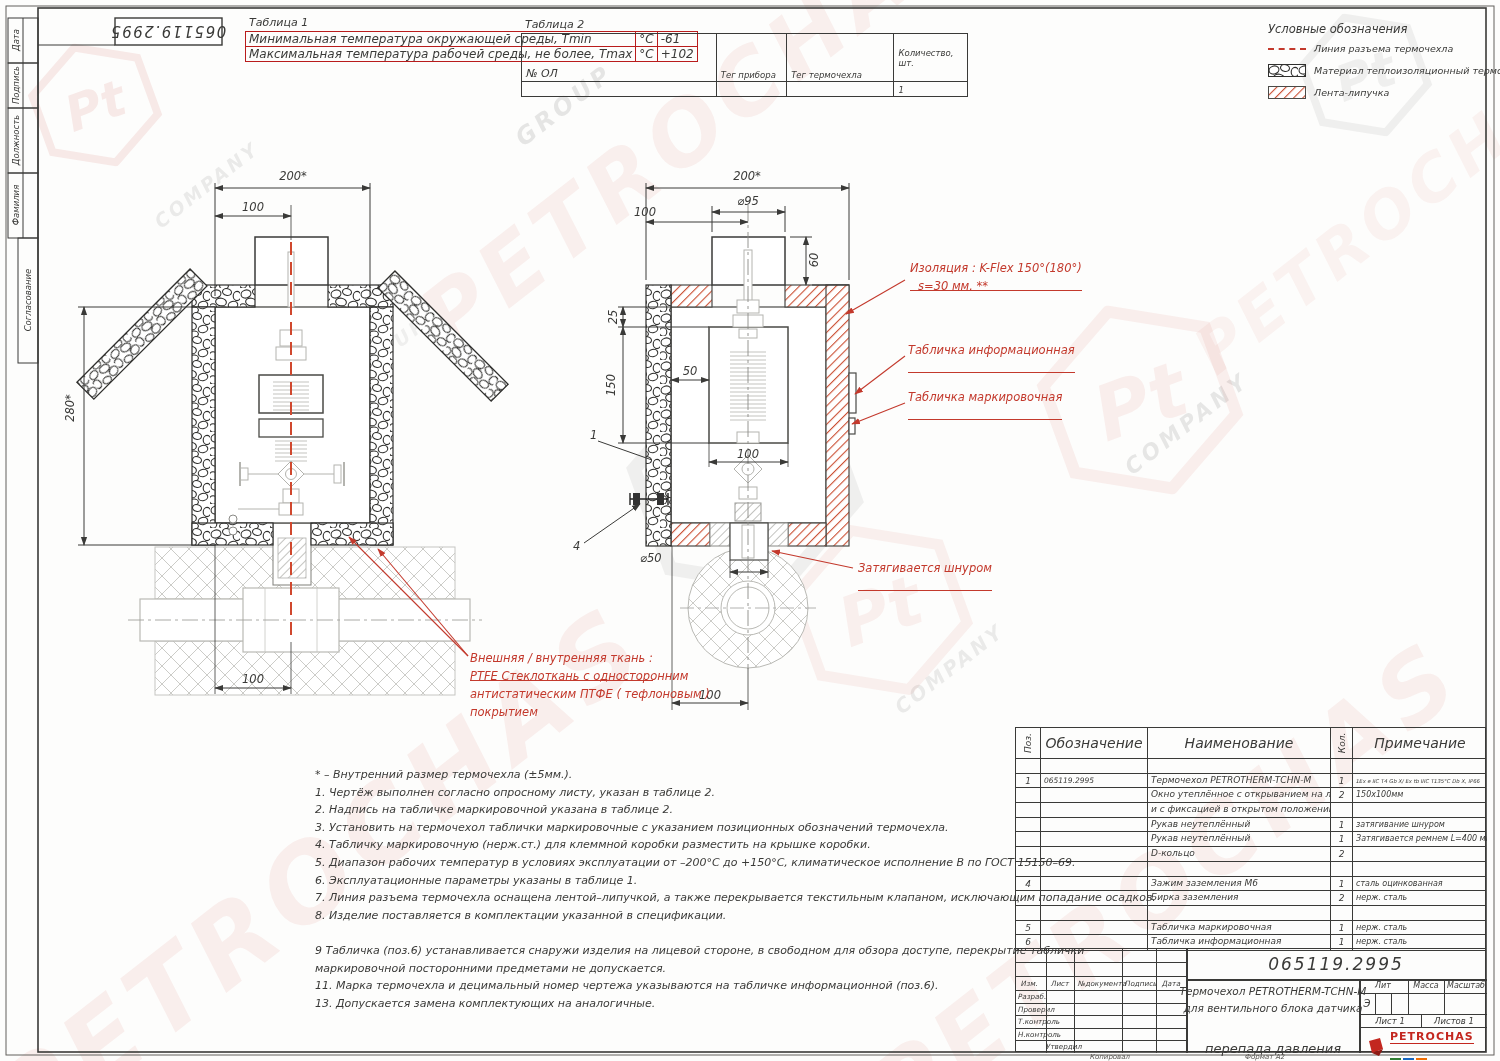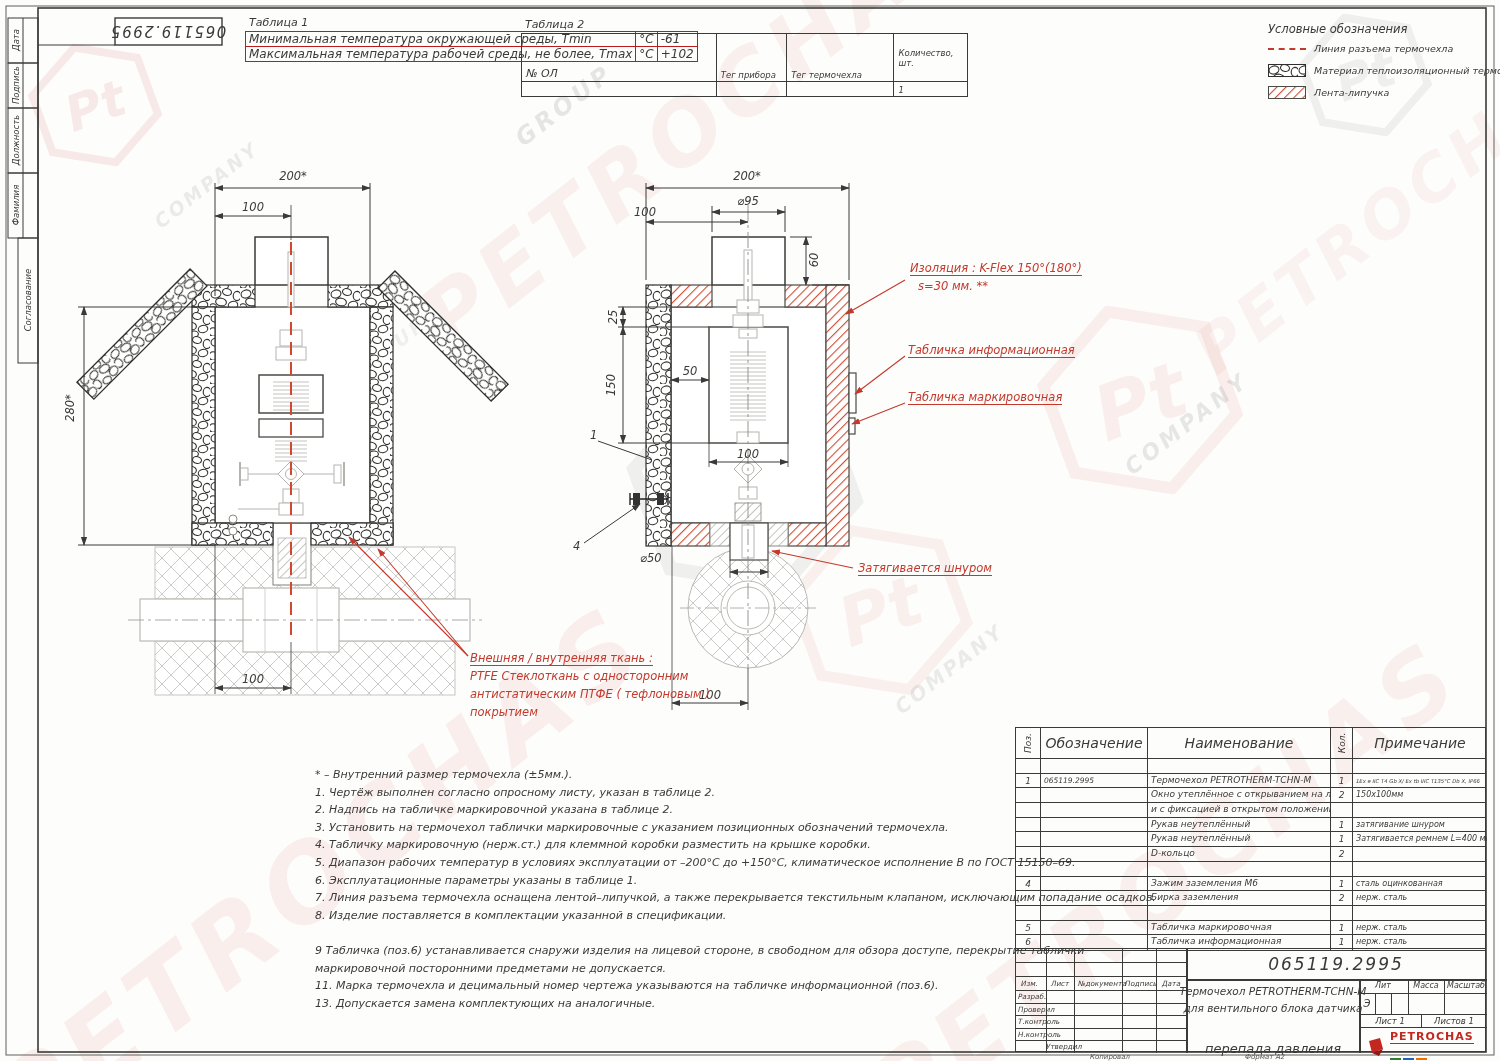--- a/index.html
+++ b/index.html
@@ -6,21 +6,21 @@
   #sheet{position:relative;width:1500px;height:1061px;background:#fdfdfc;overflow:hidden;
          font-family:"DejaVu Sans",sans-serif;font-style:italic;color:#3a3a38;}
   .abs{position:absolute;}
   .wm{position:absolute;z-index:0;font-weight:bold;white-space:nowrap;transform:rotate(-38deg);transform-origin:left top;font-style:italic;pointer-events:none;}
   #gfx{position:absolute;left:0;top:0;z-index:1;}
   #labels{position:absolute;left:0;top:0;width:1500px;height:1061px;z-index:2;}
   .dim{position:absolute;font-size:11.5px;white-space:nowrap;}
   .ctr{transform:translateX(-50%);}
   .rot{transform:translate(-50%,-50%) rotate(-90deg);}
   .red{color:#c3392c;}
-  .ru{border-bottom:1.2px solid #c3392c;padding-bottom:0;}
+  .ru{border-bottom:1.2px solid #c3392c;padding-bottom:15px;}
   .vstrip{position:absolute;font-size:8.5px;transform:translate(-50%,-50%) rotate(-90deg);white-space:nowrap;}
   
   .t1{position:absolute;left:245px;top:16px;width:255px;}
   .t1 .cap,.t2 .cap{font-size:11px;margin-bottom:2px;padding-left:4px;}
   .t1 table,.t2 table{border-collapse:collapse;width:100%;}
   .t1 td{border:1px solid #b91c1c;font-size:12px;padding:0 3px;height:13px;white-space:nowrap;overflow:hidden;}
   .t2{position:absolute;left:521px;top:18px;width:447px;}
   .t2 td{border:1px solid #3a3a38;font-size:8.5px;padding:1px 4px;vertical-align:bottom;overflow:hidden;}
   .t2 .h{height:45px;}
   .t2 .d{height:12px;}

